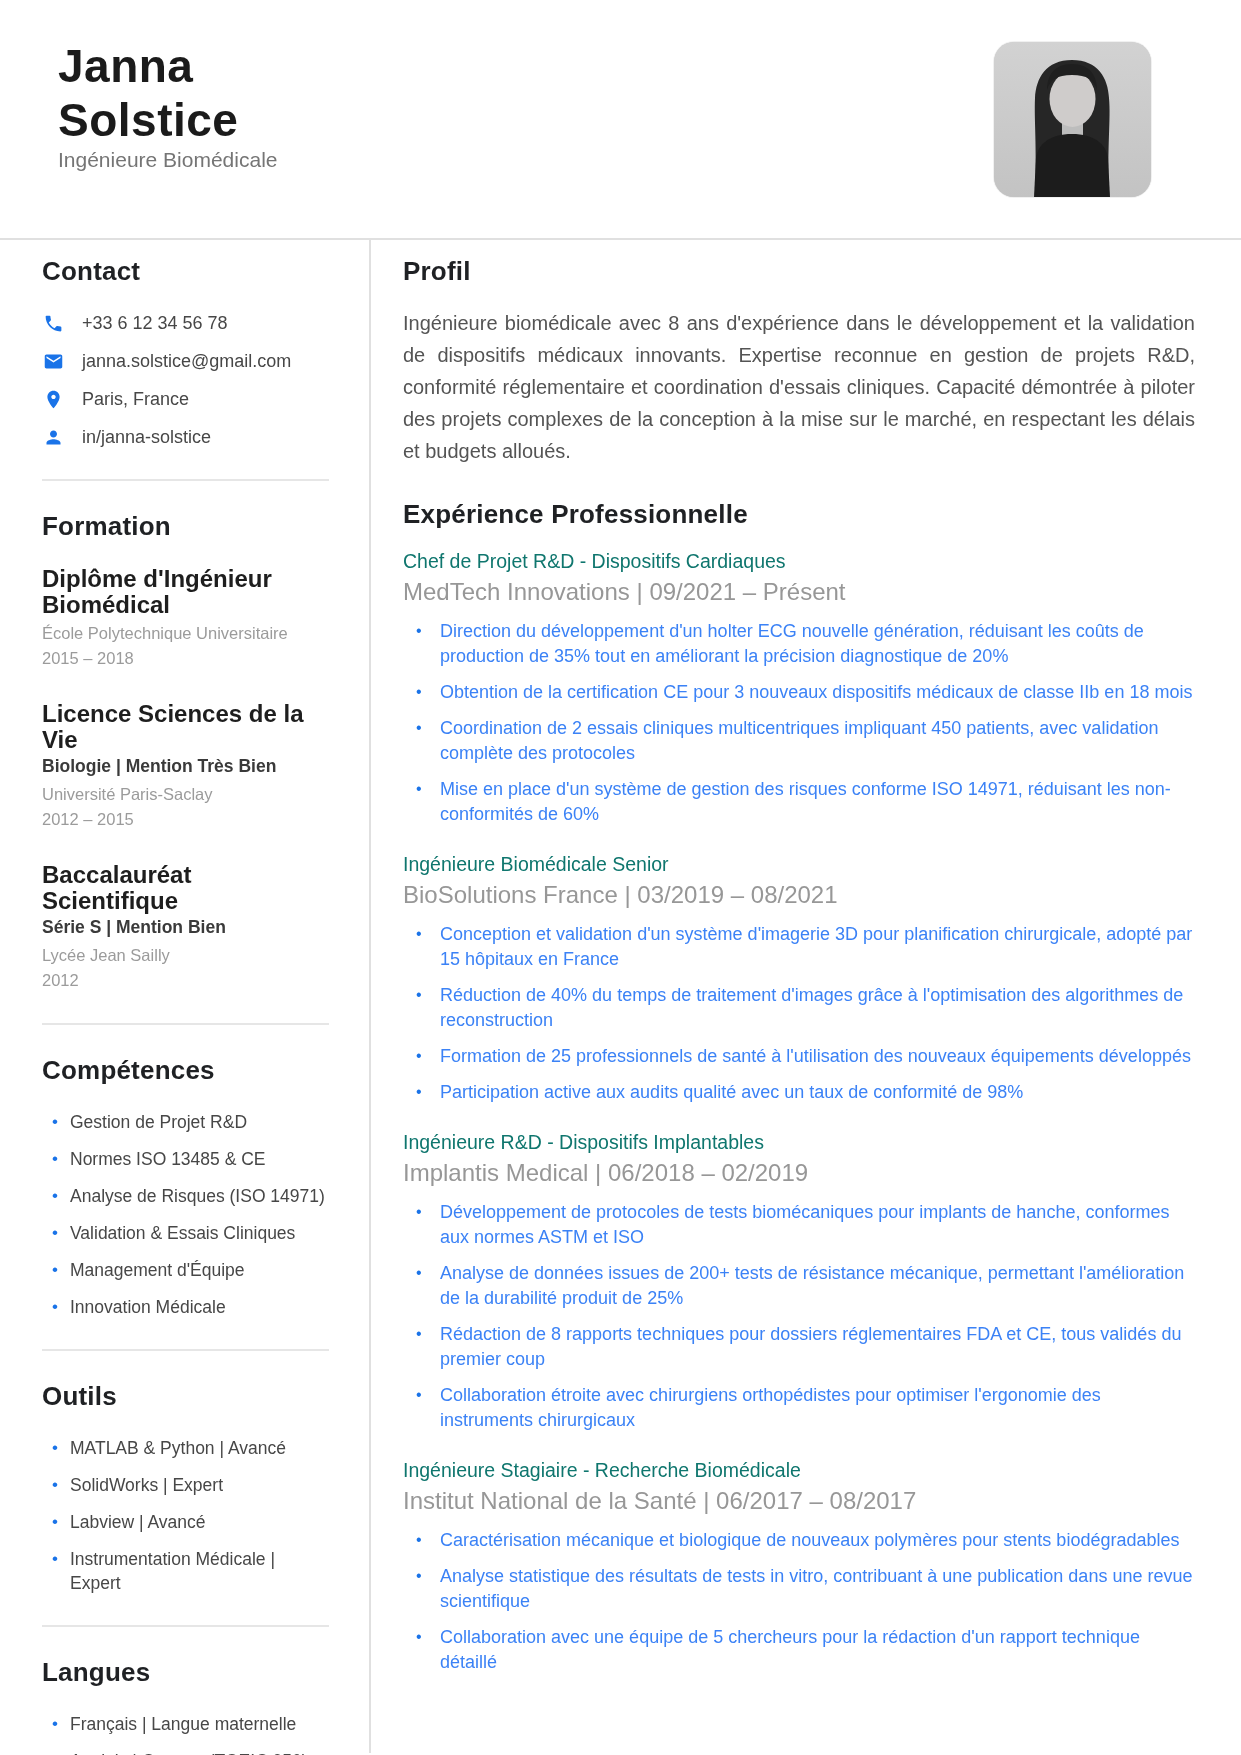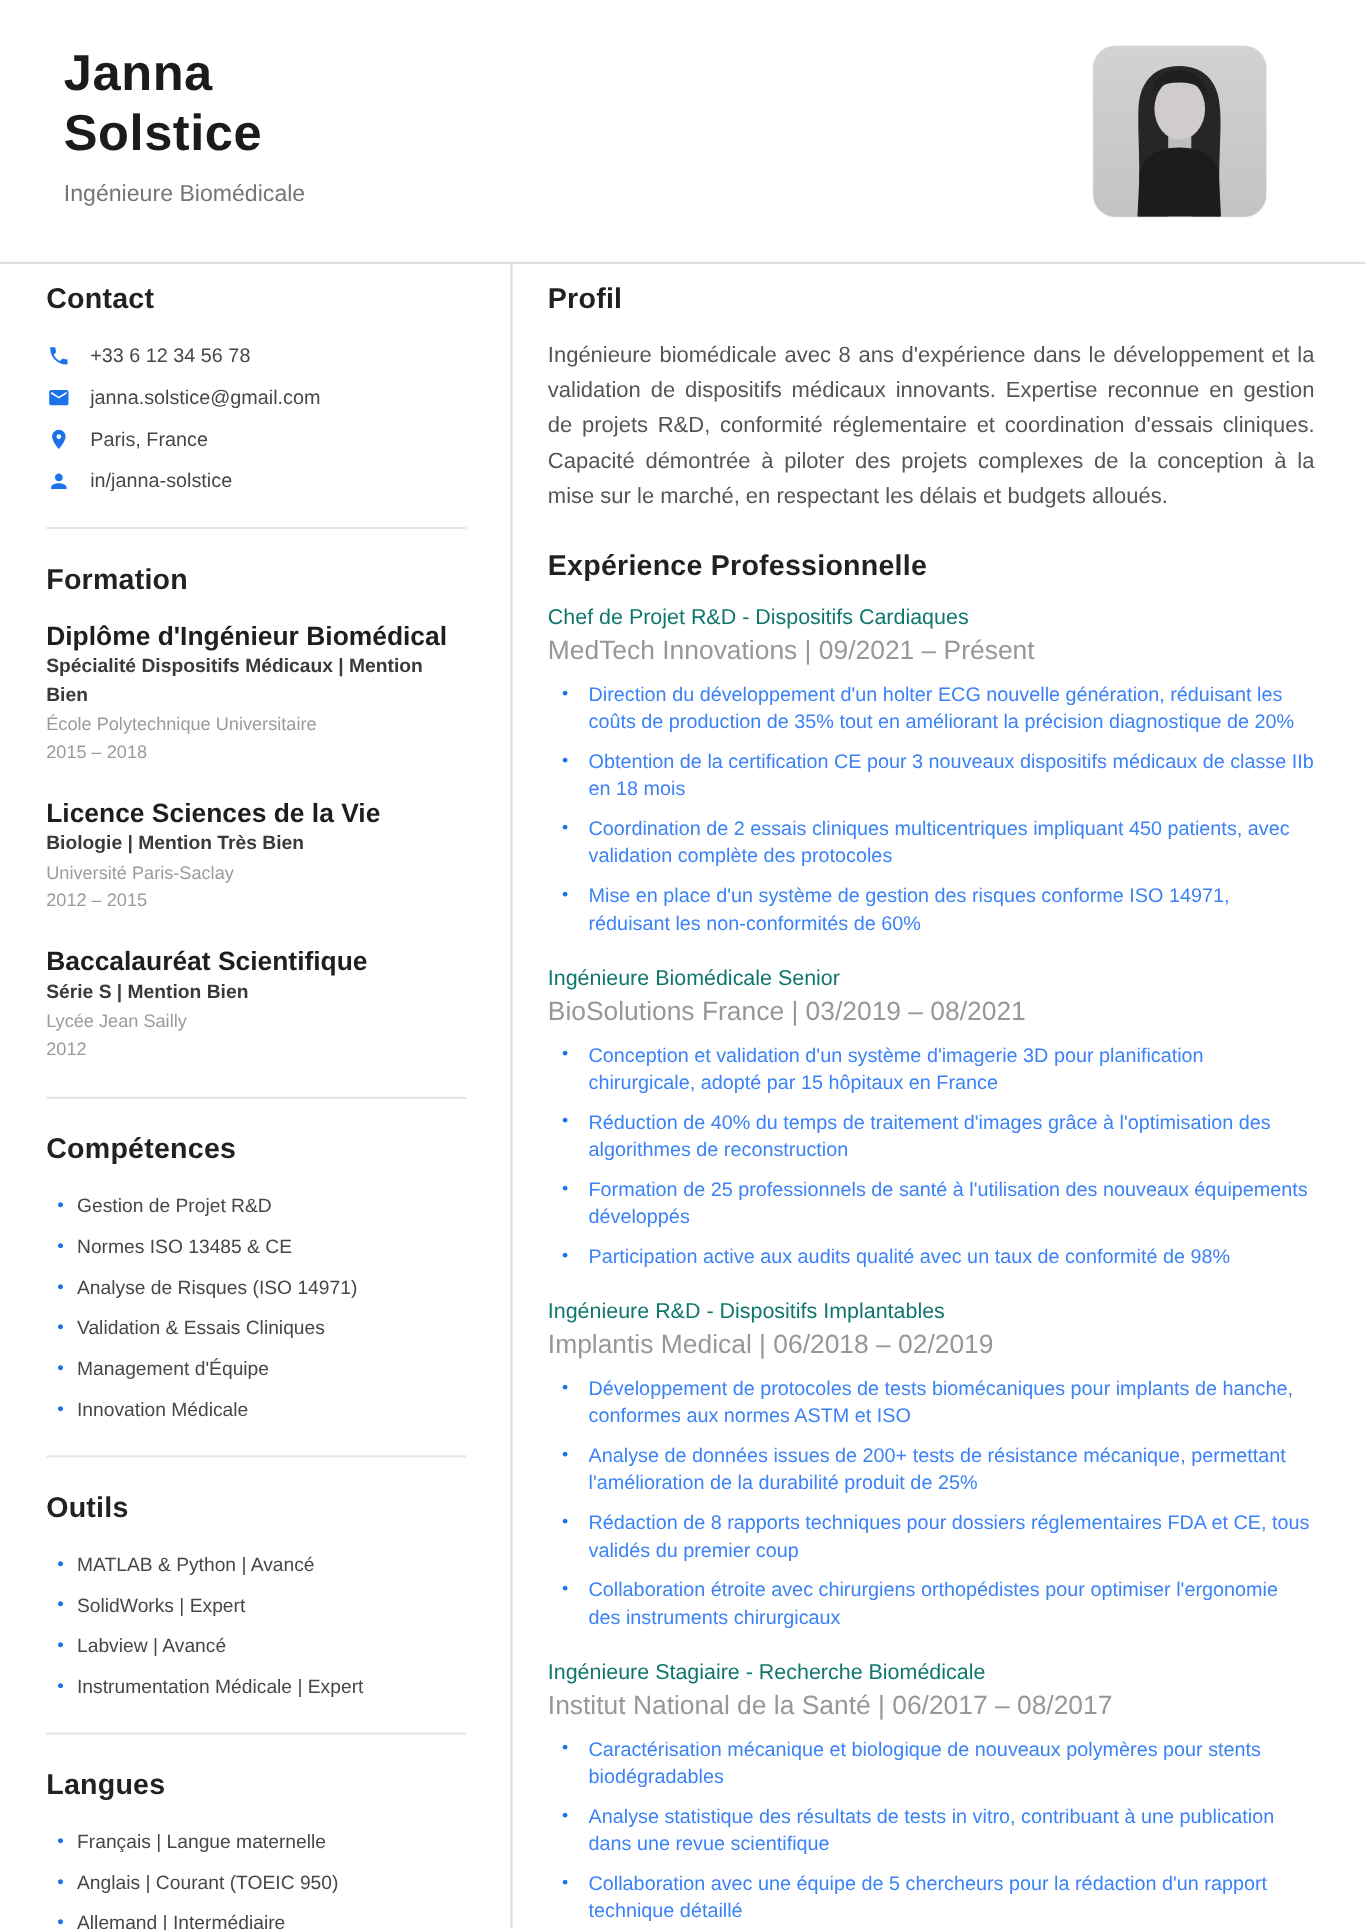--- a/index.html
+++ b/index.html
@@ -9,27 +9,27 @@
     --body:#545454;
     --muted:#9b9b9b;
   }
   *{box-sizing:border-box;margin:0;padding:0;}
   body{margin:0;background:#ffffff;font-family:"Liberation Sans","DejaVu Sans",sans-serif;}
   .page{width:1241px;height:1755px;background:#fff;overflow:hidden;}
 
   
   .header{height:240px;border-bottom:2px solid var(--divider);display:flex;justify-content:space-between;align-items:flex-start;padding:40px 90px 0 58px;}
   .name{font-size:46px;line-height:1.17;font-weight:700;color:#1b1b1b;max-width:300px;letter-spacing:.5px;}
-  .job-title{margin-top:17px;font-size:21px;color:#757575;font-weight:400;}
+  .job-title{margin-top:0;font-size:21px;color:#757575;font-weight:400;}
   .photo{width:157px;height:155px;border-radius:20px;overflow:hidden;background:#c9c9c9;flex:none;margin-top:2px;box-shadow:0 0 0 1px rgba(0,0,0,.06);}
   .photo svg{display:block;width:100%;height:100%;}
 
   
   .columns{display:flex;height:1513px;}
-  .sidebar{width:466px;flex:none;border-right:2px solid var(--divider);padding:16px 40px 0 42px;}
+  .sidebar{width:371px;flex:none;border-right:2px solid var(--divider);padding:16px 40px 0 42px;}
   .main{flex:1;padding:16px 46px 0 32px;}
 
   h2{font-size:26px;font-weight:700;color:var(--heading);letter-spacing:.2px;}
   .sidebar h2{margin-bottom:24px;}
   .sdiv{border:none;border-top:2px solid #e6e6e6;margin:30px 0 30px 0;}
 
   
   .contact-item{display:flex;align-items:center;margin-bottom:14px;min-height:24px;}
   .cicon{width:22px;height:22px;flex:none;margin-right:18px;display:flex;align-items:center;justify-content:center;}
   .cicon svg{width:21px;height:21px;fill:var(--accent);}
@@ -134,21 +134,20 @@
         </div>
       </section>
 
       <hr class="sdiv">
 
       <section>
         <h2>Formation</h2>
 
         <div class="edu">
           <div class="degree">Diplôme d'Ingénieur Biomédical</div>
-          <div class="spec">Spécialité Dispositifs Médicaux | Mention Bien</div>
           <div class="school">École Polytechnique Universitaire</div>
           <div class="dates">2015 – 2018</div>
         </div>
 
         <div class="edu">
           <div class="degree">Licence Sciences de la Vie</div>
           <div class="spec">Biologie | Mention Très Bien</div>
           <div class="school">Université Paris-Saclay</div>
           <div class="dates">2012 – 2015</div>
         </div>

